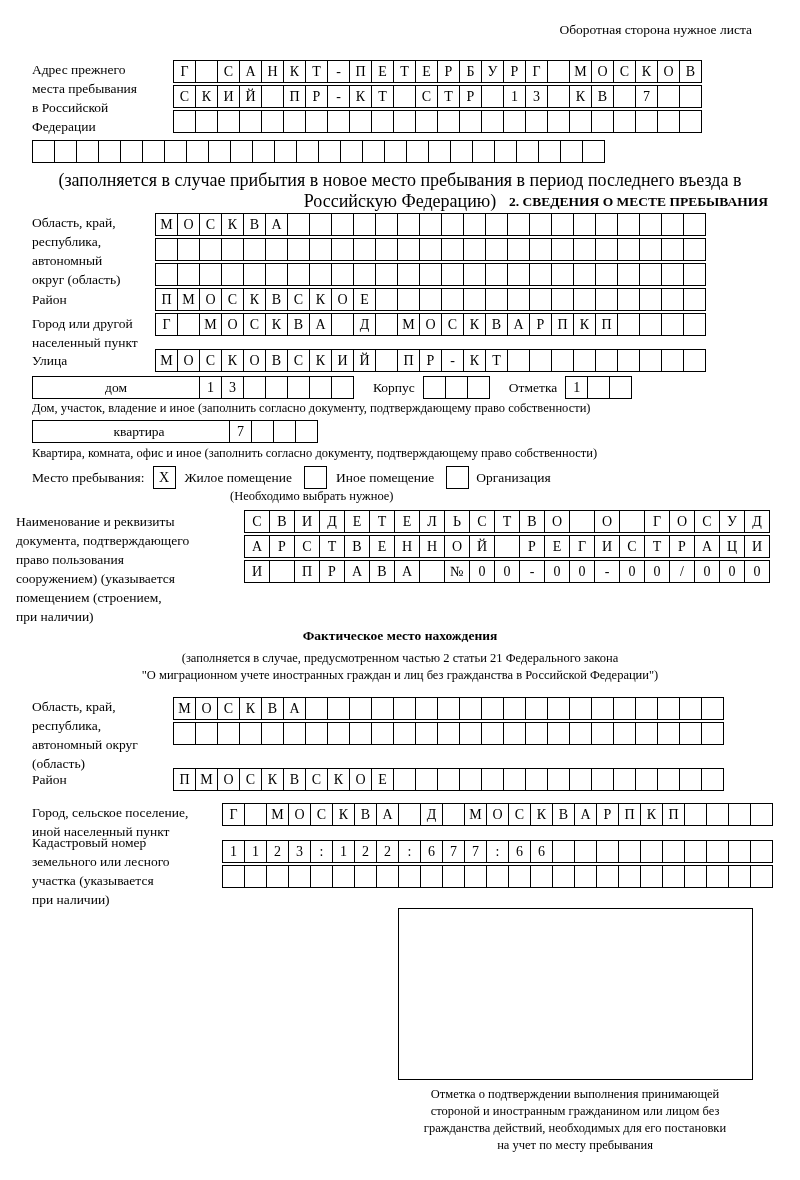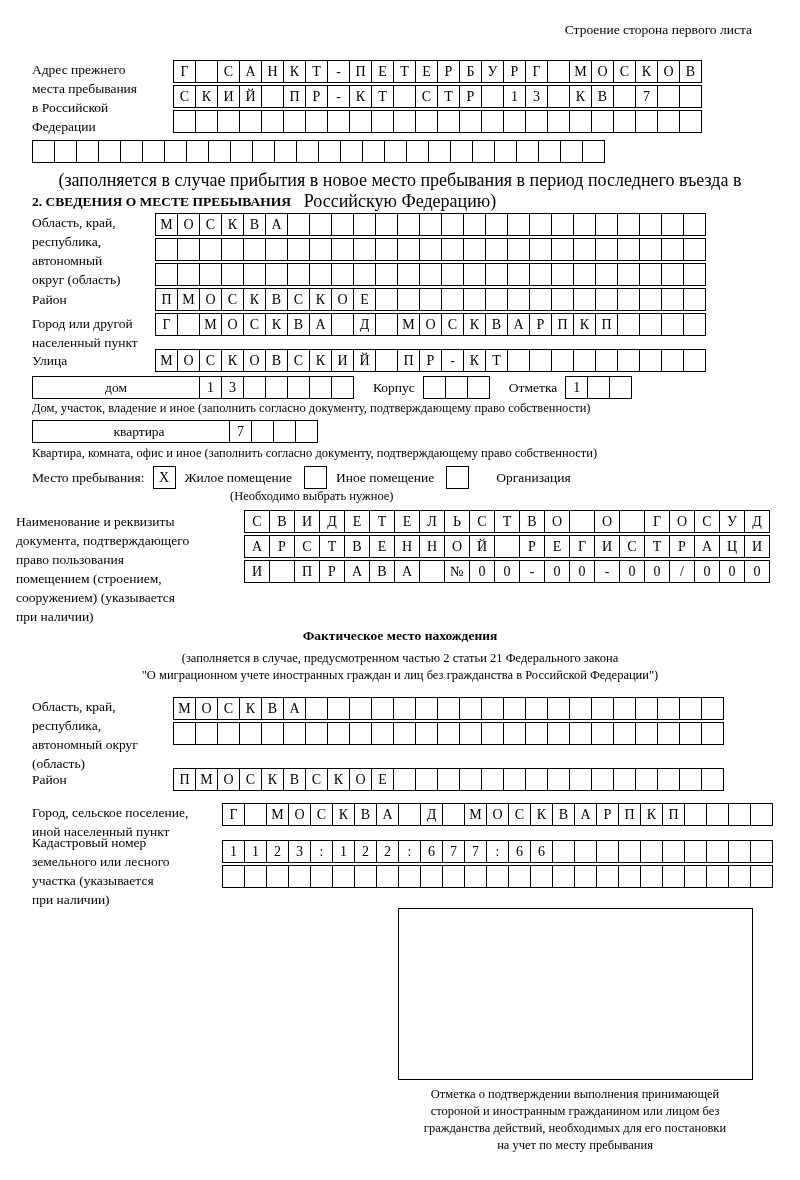--- a/index.html
+++ b/index.html
@@ -51,21 +51,21 @@
     background: #fff;
   }
   .cell.wide {
     width: 26px;
   }
   .cellrow {
     display: flex;
     margin-bottom: 2px;
   }
   .section-title {
-    text-align: left;
+    text-align: right;
     font-weight: bold;
     font-size: 13.5px;
     margin: 2px 0 4px 0;
   }
   .note {
     text-align: center;
     font-size: 18px;
   }
   .note-left {
     font-size: 12.5px;
@@ -97,21 +97,21 @@
     border: 1px solid #000;
     box-sizing: border-box;
   }
   .abs { position: absolute; }
 </style>
 </head>
 <body>
 
 <div class="page">
 
-  <div class="hdr-right">Строение сторона первого листа</div>
+  <div class="hdr-right">Оборотная сторона нужное листа</div>
 
   <div class="abs" style="left:32px; top:60px; width:130px;">
     <div class="lbl">Адрес прежнего</div>
     <div class="lbl">места пребывания</div>
     <div class="lbl">в Российской</div>
     <div class="lbl">Федерации</div>
   </div>
 
   <div class="abs" id="prev-rows" style="left:173px; top:60px;">
       <div class="cellrow">
@@ -468,33 +468,33 @@
   </div>
 
   <div class="abs" style="left:32px; top:466px;">
     <div class="row">
       <div class="plain" style="line-height:23px;">Место пребывания:</div>
       <div class="cell" style="margin-left:8px;">X</div>
       <div class="plain" style="margin-left:10px; line-height:23px;">Жилое помещение</div>
       <div class="cell" style="margin-left:12px;"></div>
       <div class="plain" style="margin-left:10px; line-height:23px;">Иное помещение</div>
       <div class="cell" style="margin-left:12px;"></div>
-      <div class="plain" style="margin-left:28px; line-height:23px;">Организация</div>
+      <div class="plain" style="margin-left:8px; line-height:23px;">Организация</div>
     </div>
   </div>
   <div class="abs" style="left:230px; top:489px;">
     <div class="note-left">(Необходимо выбрать нужное)</div>
   </div>
 
   <div class="abs" style="left:16px; top:512px; width:210px;">
     <div class="lbl">Наименование и реквизиты</div>
     <div class="lbl">документа, подтверждающего</div>
     <div class="lbl">право пользования</div>
+    <div class="lbl">сооружением) (указывается</div>
     <div class="lbl">помещением (строением,</div>
-    <div class="lbl">сооружением) (указывается</div>
     <div class="lbl">при наличии)</div>
   </div>
   <div class="abs" id="doc-rows" style="left:244px; top:510px;">
       <div class="cellrow">
         <div class="cell wide">С</div>
         <div class="cell wide">В</div>
         <div class="cell wide">И</div>
         <div class="cell wide">Д</div>
         <div class="cell wide">Е</div>
         <div class="cell wide">Т</div>

